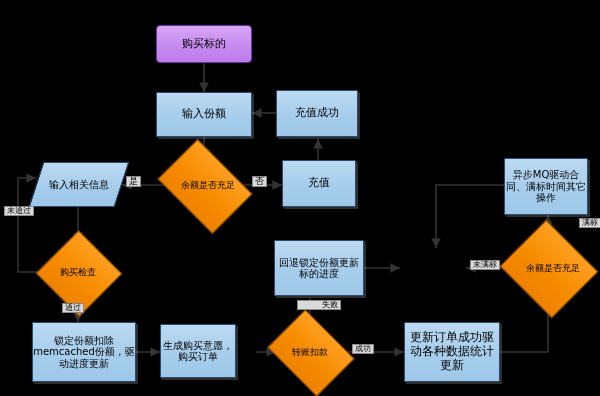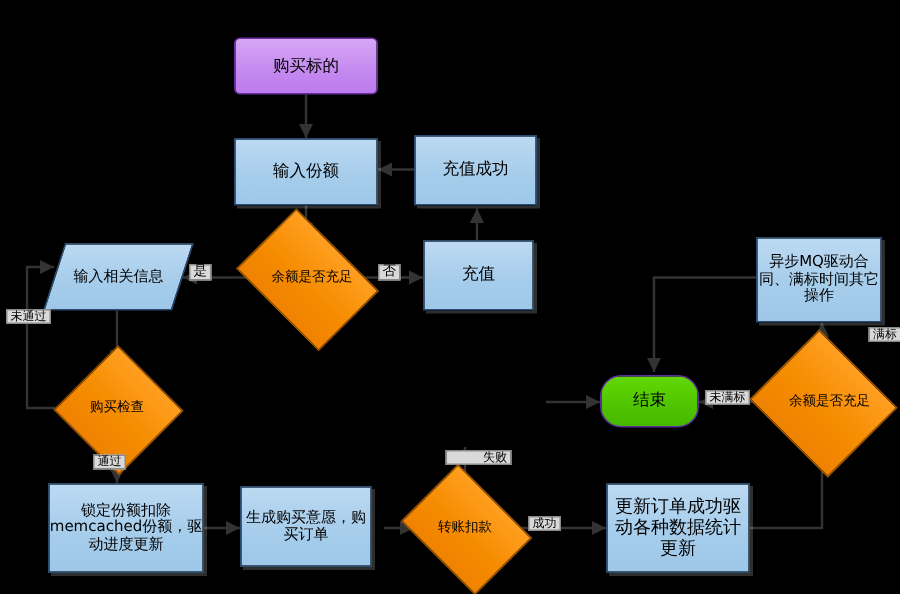--- a/index.html
+++ b/index.html
@@ -106,41 +106,41 @@
     <span>充值</span>
   </div>
 
   <div class="diamond-wrap" style="left:48px;top:243px;width:60px;height:59px;">
     <div class="diamond"></div>
     <div class="diamond-label" style="font-size:9px;">
       <span>购买检查</span>
     </div>
   </div>
 
+  <div class="node rect" style="left:274px;top:240px;width:90px;height:56px;font-size:10px;">
+    <span>回退锁定份额更新标的进度</span>
+  </div>
 
-  <div class="node endnode" style="left:400px;top:250px;width:66px;height:35px;font-size:11px;">
-    <span>结束</span>
-  </div>
 
   <div class="node rect" style="left:504px;top:158px;width:84px;height:57px;font-size:10px;">
     <span>异步MQ驱动合同、满标时间其它操作</span>
   </div>
 
   <div class="diamond-wrap" style="left:512px;top:236px;width:72px;height:64px;">
     <div class="diamond"></div>
     <div class="diamond-label" style="font-size:9px;padding:0 5px;">
       <span>余额是否充足</span>
     </div>
   </div>
 
   <div class="node rect" style="left:32px;top:322px;width:104px;height:60px;font-size:10px;">
     <span>锁定份额扣除memcached份额，驱动进度更新</span>
   </div>
 
-  <div class="node rect" style="left:160px;top:324px;width:88px;height:54px;font-size:10px;font-family:Liberation Serif, serif;">
+  <div class="node rect" style="left:160px;top:324px;width:76px;height:54px;font-size:10px;font-family:Liberation Serif, serif;">
     <span>生成购买意愿，购买订单</span>
   </div>
 
   <div class="diamond-wrap" style="left:276px;top:326px;width:68px;height:52px;">
     <div class="diamond"></div>
     <div class="diamond-label" style="font-size:9px;">
       <span>转账扣款</span>
     </div>
   </div>
 

